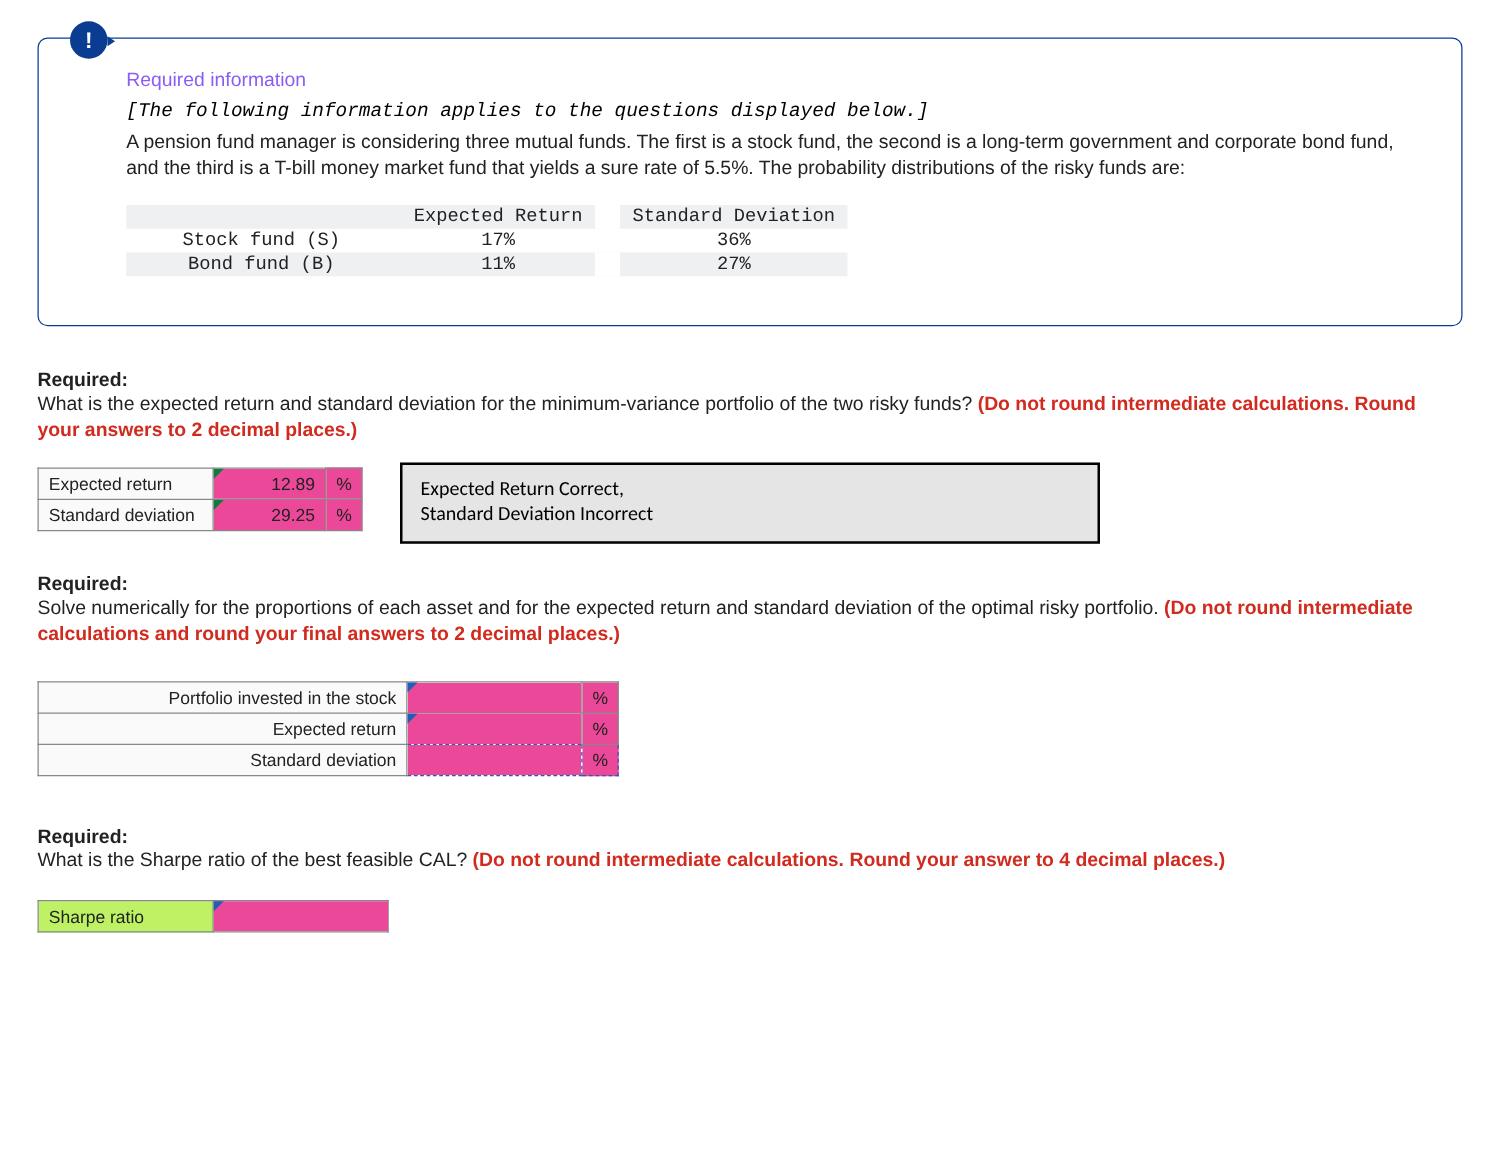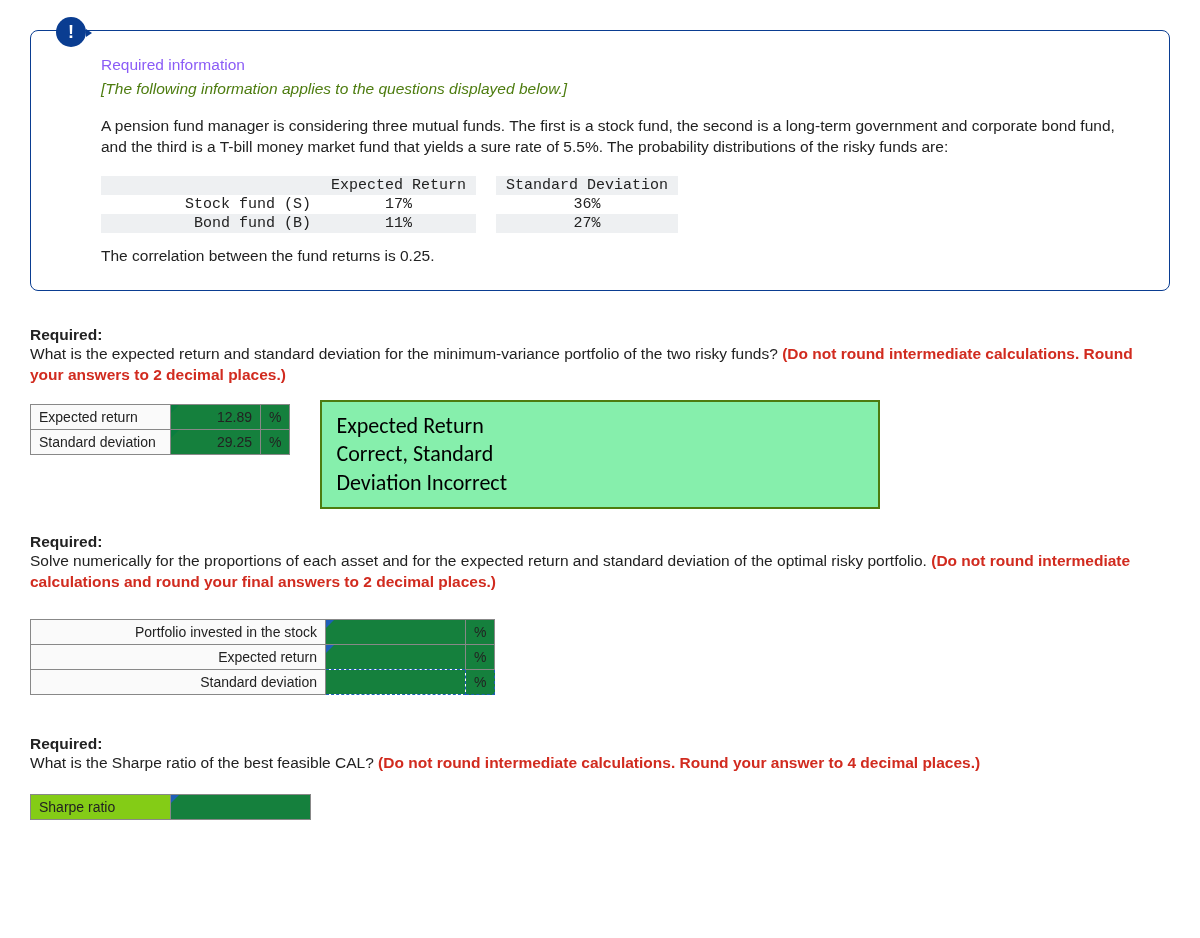--- a/index.html
+++ b/index.html
@@ -43,54 +43,55 @@
     border-bottom: 4px solid transparent;
     border-left: 6px solid #0a3d91;
   }
   .req-info-title {
     color: #8b5cf6;
     font-weight: normal;
     margin-bottom: 6px;
   }
   .applies {
     font-style: italic;
-    color: #4d7c0f;
-    margin-bottom: 18px;
+    color: #000000;
+    margin-bottom: 6px;
+    font-family: Liberation Mono, monospace;
   }
   .problem-text { line-height: 1.35; margin-bottom: 18px; }
   .dist-table {
     border-collapse: collapse;
     font-family: "Courier New", monospace;
     font-size: 15px;
     margin-bottom: 14px;
   }
   .dist-table th, .dist-table td {
     padding: 1px 10px;
     text-align: center;
   }
   .dist-table th { font-weight: normal; }
   .dist-table .row-shade { background: #eef0f2; }
-  .dist-table .fund-name { text-align: right; width: 220px; padding-left: 6px; }
+  .dist-table .fund-name { text-align: center; width: 220px; padding-left: 6px; }
   .dist-table .spacer-col { width: 12px; background:#fff !important; }
   .corr-text { margin-top: 4px; }
 
   .section-label { font-weight: bold; margin-top: 24px; }
   .question-text { line-height: 1.35; }
   .red { color: #d12b1f; font-weight: bold; }
 
   table.answer-grid {
     border-collapse: collapse;
     margin-top: 18px;
     font-size: 14px;
   }
   table.answer-grid td {
     border: 1px solid #888;
     padding: 4px 8px;
     height: 24px;
-    background: #15803d;
+    background: #ec4899;
   }
   table.answer-grid td.lbl {
     min-width: 140px;
     background: #fafafa;
   }
   table.answer-grid td.lbl-wide { min-width: 295px; background: #fafafa; text-align: right; }
   table.answer-grid td.val {
     text-align: right;
     min-width: 90px;
     position: relative;
@@ -111,25 +112,25 @@
   .triangle.blue { border-top-color: #1f5fb8; }
   td.dashed-border {
     border: 1.5px dashed #1f5fb8 !important;
   }
 
   .callout {
     display: inline-block;
     vertical-align: top;
     margin-left: 30px;
     margin-top: 14px;
-    background: #86efac;
-    border: 2px solid #4d7c0f;
+    background: #e5e5e5;
+    border: 2px solid #000000;
     padding: 10px 330px 10px 14px;
     font-family: Calibri, Arial, sans-serif;
-    font-size: 22px;
+    font-size: 16px;
     color: #000;
     max-width: 560px;
     line-height: 1.3;
   }
   .row-flex { display:flex; align-items:flex-start; }
 </style>
 </head>
 <body>
 
 <div class="info-box">
@@ -154,21 +155,20 @@
     </tr>
     <tr class="row-shade">
       <td class="fund-name">Bond fund (B)</td>
       <td>11%</td>
       <td class="spacer-col"></td>
       <td>27%</td>
     </tr>
   </tbody>
     </table>
 
-  <div class="corr-text">The correlation between the fund returns is 0.25.</div>
 </div>
 
 <div class="section-label">Required:</div>
 <div class="question-text">
   <span>What is the expected return and standard deviation for the minimum-variance portfolio of the two risky funds? </span><span class="red">(Do not round intermediate calculations. Round your answers to 2 decimal places.)</span>
 </div>
 
 <div class="row-flex">
   <table class="answer-grid">
     <tbody>
@@ -214,17 +214,17 @@
   </table>
 
 <div class="section-label" style="margin-top:40px">Required:</div>
 <div class="question-text">
   <span>What is the Sharpe ratio of the best feasible CAL? </span><span class="red">(Do not round intermediate calculations. Round your answer to 4 decimal places.)</span>
 </div>
 
 <table class="answer-grid" style="margin-top:20px">
   <tbody>
       <tr>
-    <td class="lbl" style="background:#84cc16">Sharpe ratio</td>
+    <td class="lbl" style="background:#bef264">Sharpe ratio</td>
     <td class="val-wide"><span class="triangle blue"></span><span></span></td>
   </tr>
 </tbody>
   </table>
 
 </body></html>

